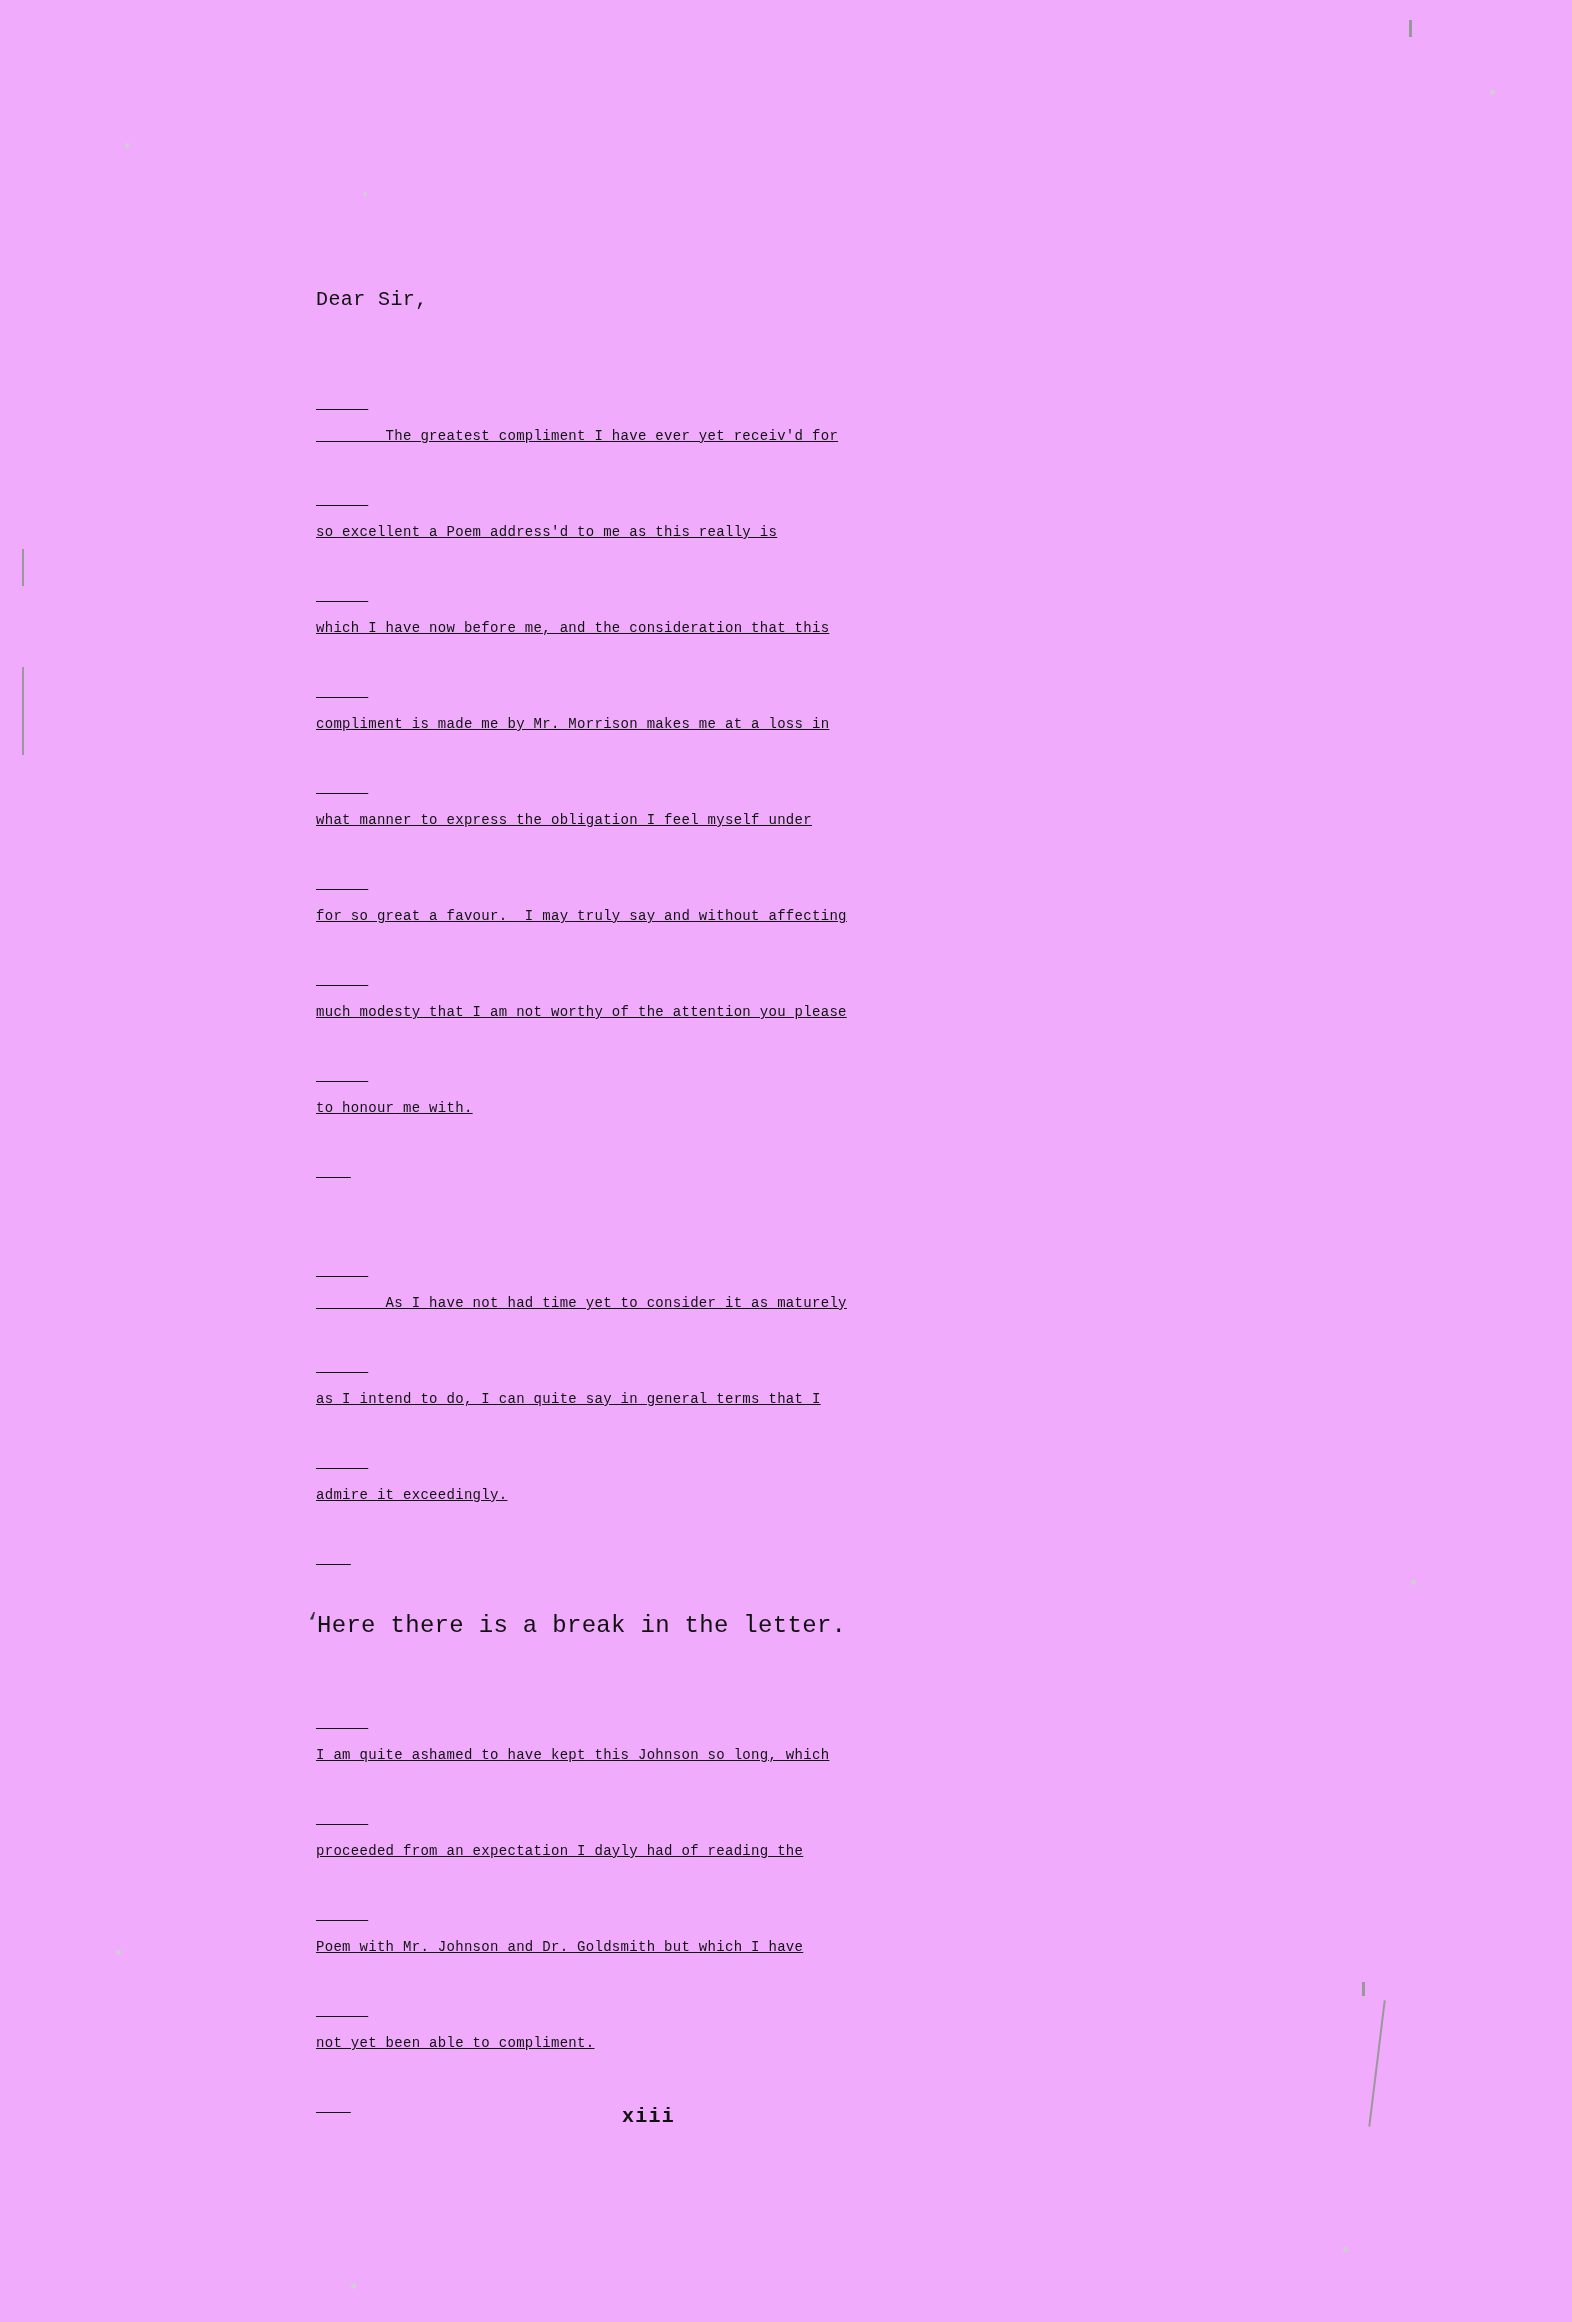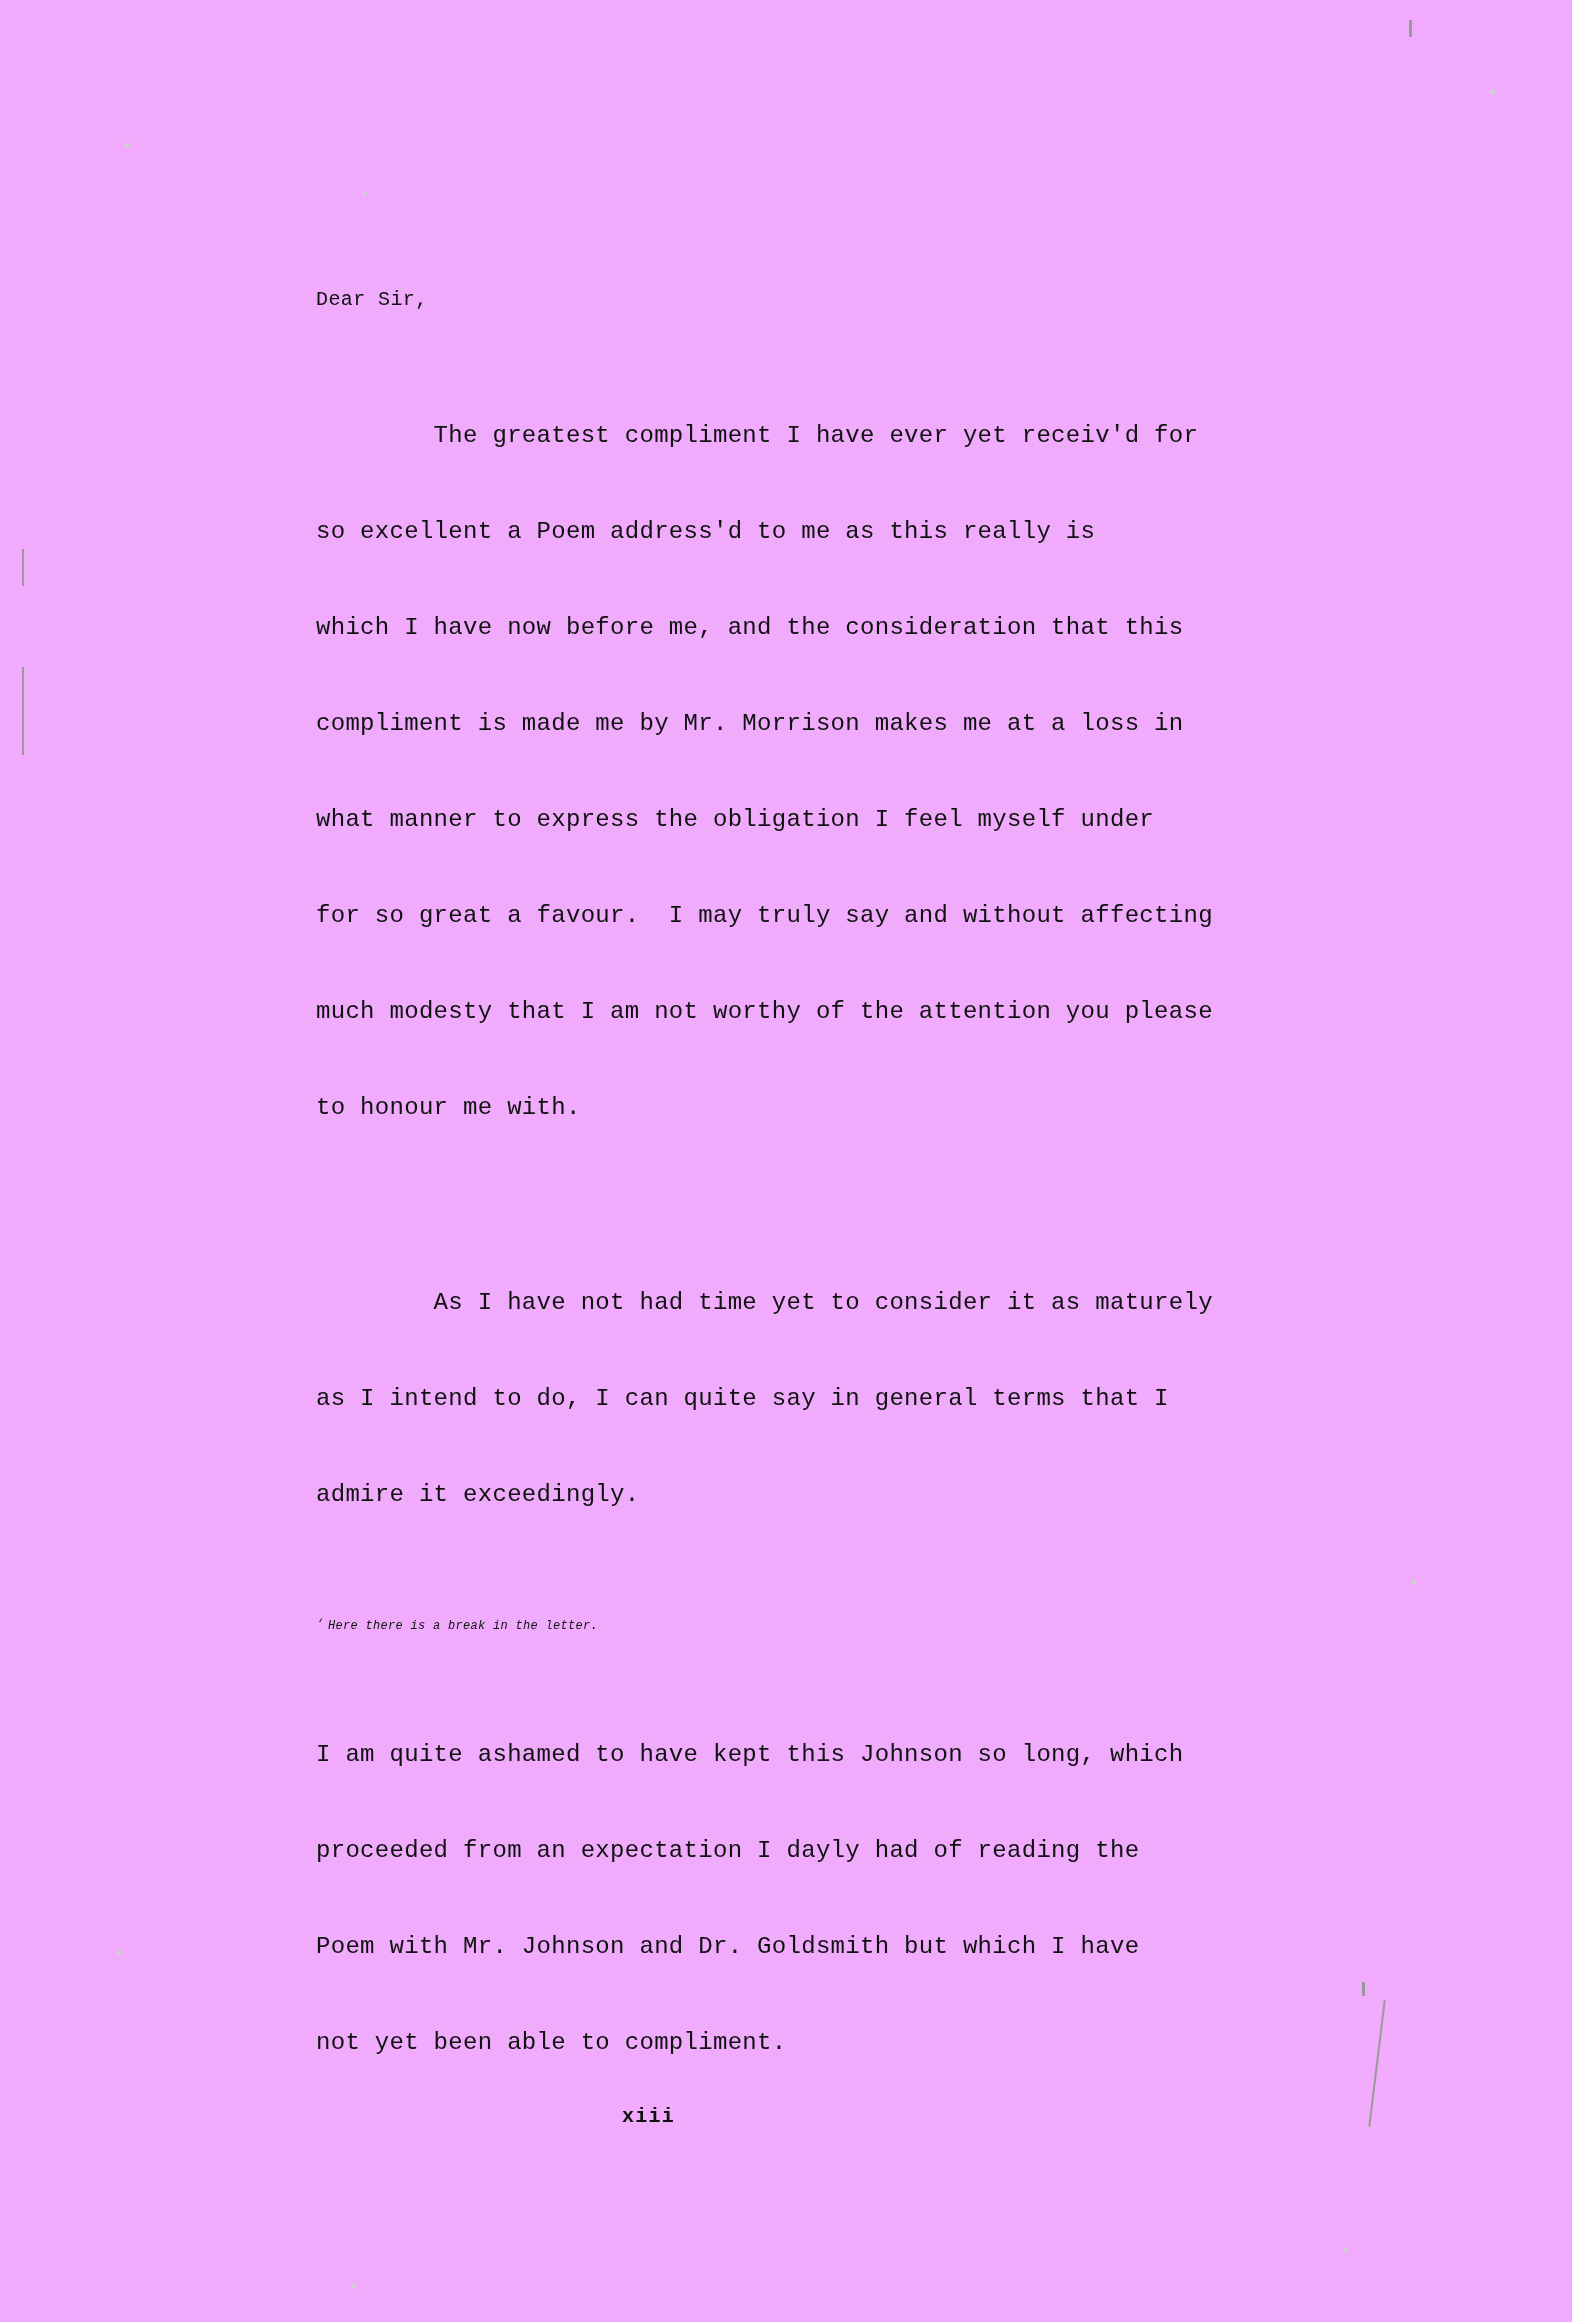--- a/index.html
+++ b/index.html
@@ -42,39 +42,39 @@
 
   .salutation {
     font-size: 20px;
     letter-spacing: 0.4px;
     line-height: 31px;
     margin: 0 0 41px 0;
     white-space: pre;
   }
 
   p.para {
-    font-size: 24px;
+    font-size: 14px;
     letter-spacing: 0.3px;
     line-height: 32px;
     margin: 0 0 35px 0;
     white-space: pre-wrap;
+    text-decoration: underline;
   }
   .para .ln {
     display: block;
     white-space: pre;
   }
 
   .break-note {
-    font-size: 12px;
+    font-size: 24px;
     line-height: 32px;
     letter-spacing: 0.3px;
-    margin: 0 0 33px 12px;
+    margin: 0 0 33px 1px;
     white-space: pre;
     position: relative;
-    font-style: italic;
   }
   .break-note::before {
     content: "\2018";
     position: absolute;
     left: -11.8px;
     top: -2px;
     color: #333;
   }
 
   .editor-note {

